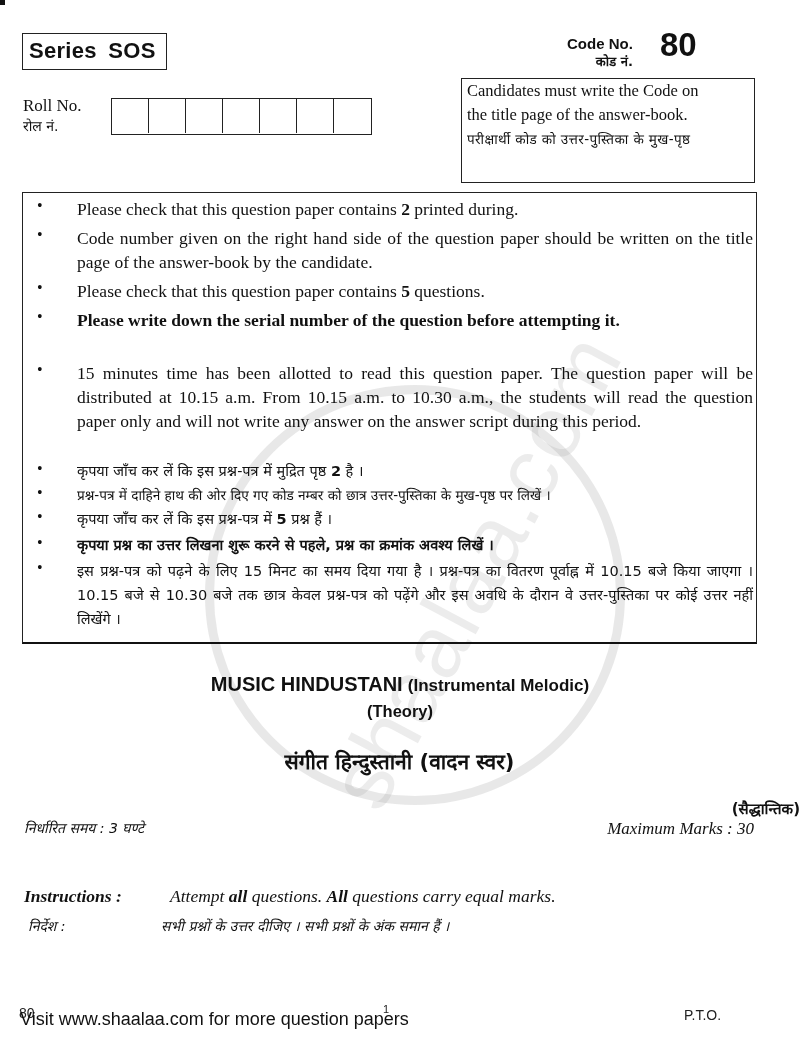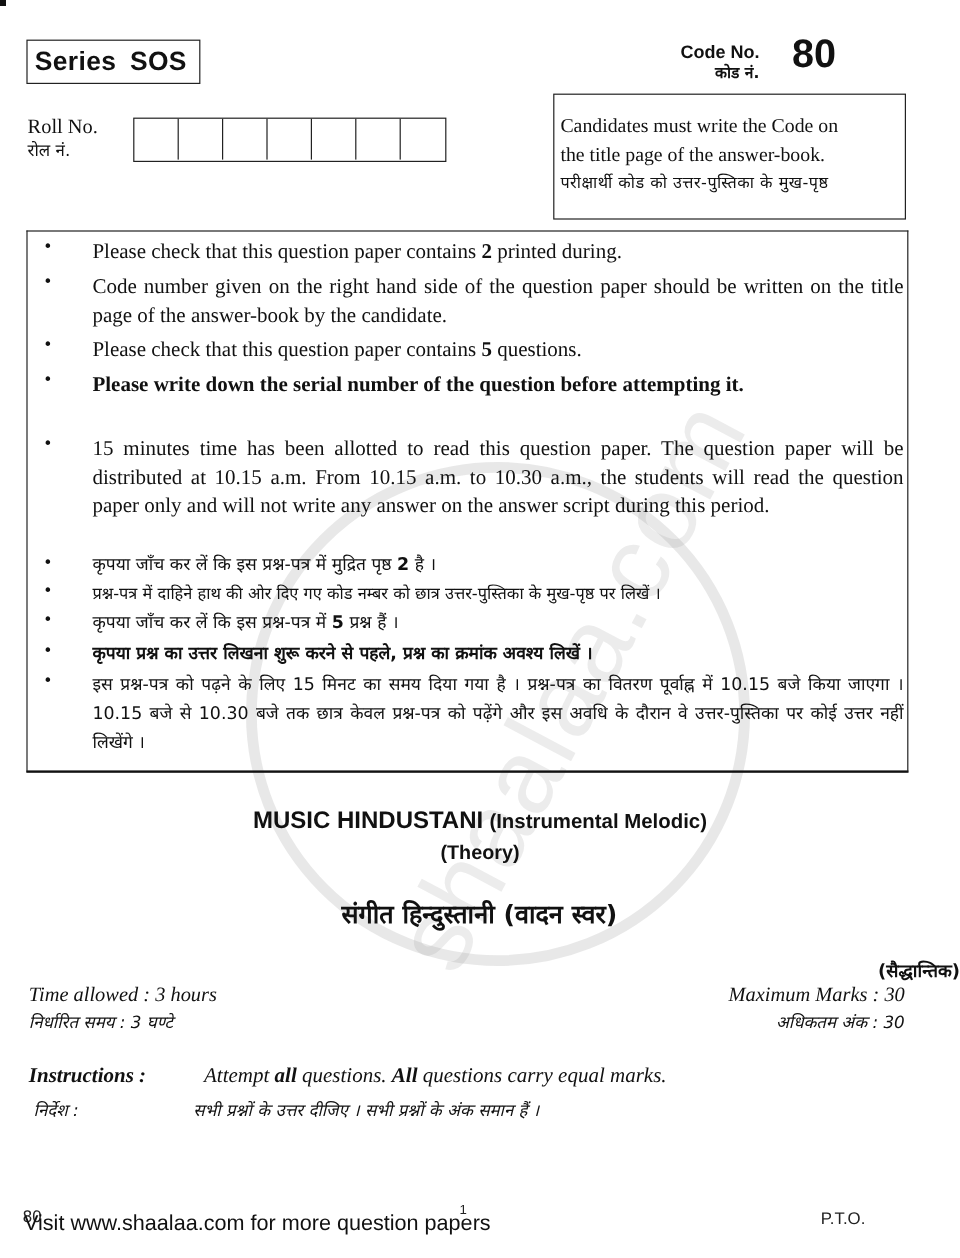--- a/index.html
+++ b/index.html
@@ -18,21 +18,21 @@
   .roll-label { position: absolute; left: 23px; top: 96px; font-family: "Liberation Serif", serif; font-size: 17px; line-height: 20px; }
   .roll-boxes { position: absolute; left: 111px; top: 98px; display: flex; border: 1.5px solid #222; height: 37px; }
   .roll-box { width: 37px; height: 34px; border-right: 1.5px solid #222; }
   .roll-box:last-child { border-right: none; }
 
   .code-label { position: absolute; left: 567px; top: 35px; text-align: right; font-family: "Liberation Sans", sans-serif; font-weight: bold; font-size: 15px; line-height: 18px; }
   .code-number { position: absolute; left: 660px; top: 27px; font-family: "Liberation Sans", sans-serif; font-weight: bold; font-size: 33px; line-height: 36px; }
 
   .code-note {
     position: absolute; left: 461px; top: 78px; width: 294px; height: 105px;
-    border: 1.5px solid #222; padding: 14px 5px;
+    border: 1.5px solid #222; padding: 0 5px;
     font-family: "Liberation Serif", serif; font-size: 16.5px; line-height: 24px;
   }
 
   .instr-box {
     position: absolute; left: 22px; top: 192px; width: 735px; height: 452px;
     border: 1.5px solid #222; border-bottom: 2px solid #111;
     font-family: "Liberation Serif", serif; font-size: 17.5px;
   }
   .bullet { position: absolute; left: 10px; width: 720px; display: flex; }
   .bullet .dot { width: 44px; flex: 0 0 44px; font-size: 16px; padding-left: 4px; }
@@ -156,26 +156,24 @@
 
 <div class="subject-title">
   <span class="main">MUSIC HINDUSTANI</span>
   <span class="sub">(Instrumental Melodic)</span>
 </div>
 <div class="theory">(Theory)</div>
 <div class="hindi-title">संगीत हिन्दुस्तानी (वादन स्वर)</div>
 <div class="hindi-theory">(सैद्धान्तिक)</div>
 
 <div class="meta-left">
-  <div>Time allowed : 3 hours</div>
   <div class="meta-hi">निर्धारित समय : 3 घण्टे</div>
 </div>
 <div class="meta-right">
   <div>Maximum Marks : 30</div>
-  <div class="meta-hi">अधिकतम अंक : 30</div>
 </div>
 
 <div class="instructions">
   <span class="lbl">Instructions :</span><span>Attempt </span><b>all</b><span> questions. </span><b>All</b><span> questions carry equal marks.</span>
 </div>
 <div class="instructions-hi">
   <span class="lbl">निर्देश :</span><span>सभी प्रश्नों के उत्तर दीजिए । सभी प्रश्नों के अंक समान हैं ।</span>
 </div>
 
 <div class="footer-code">80</div>

